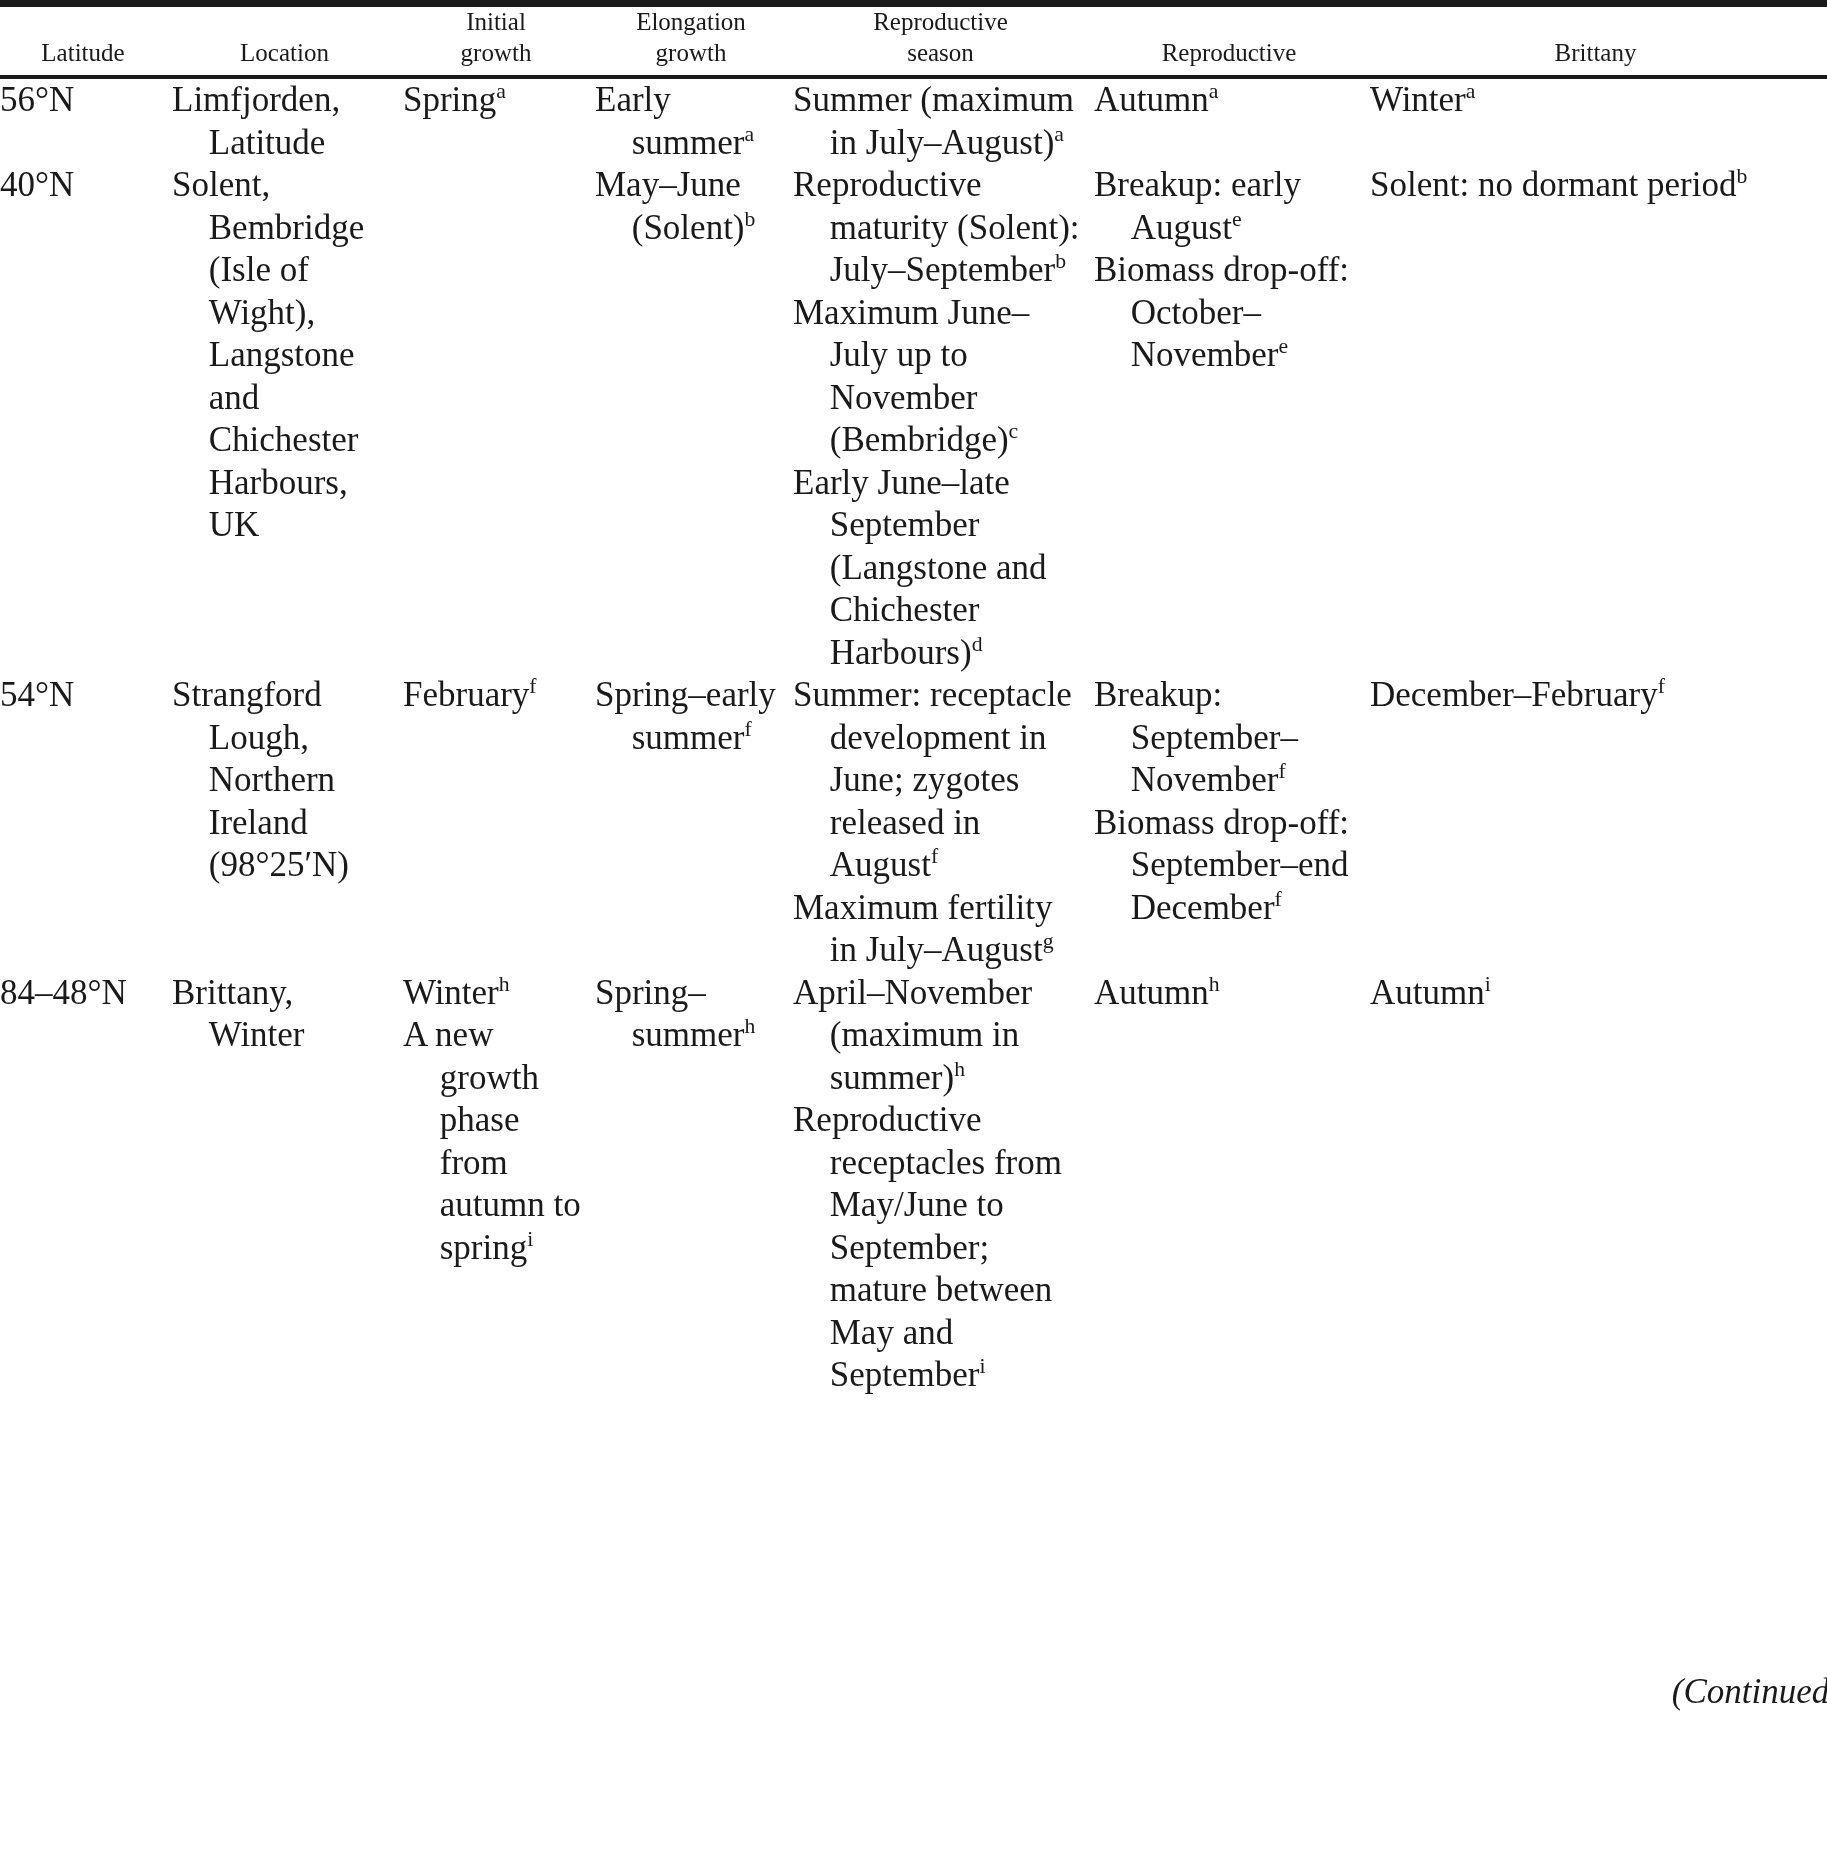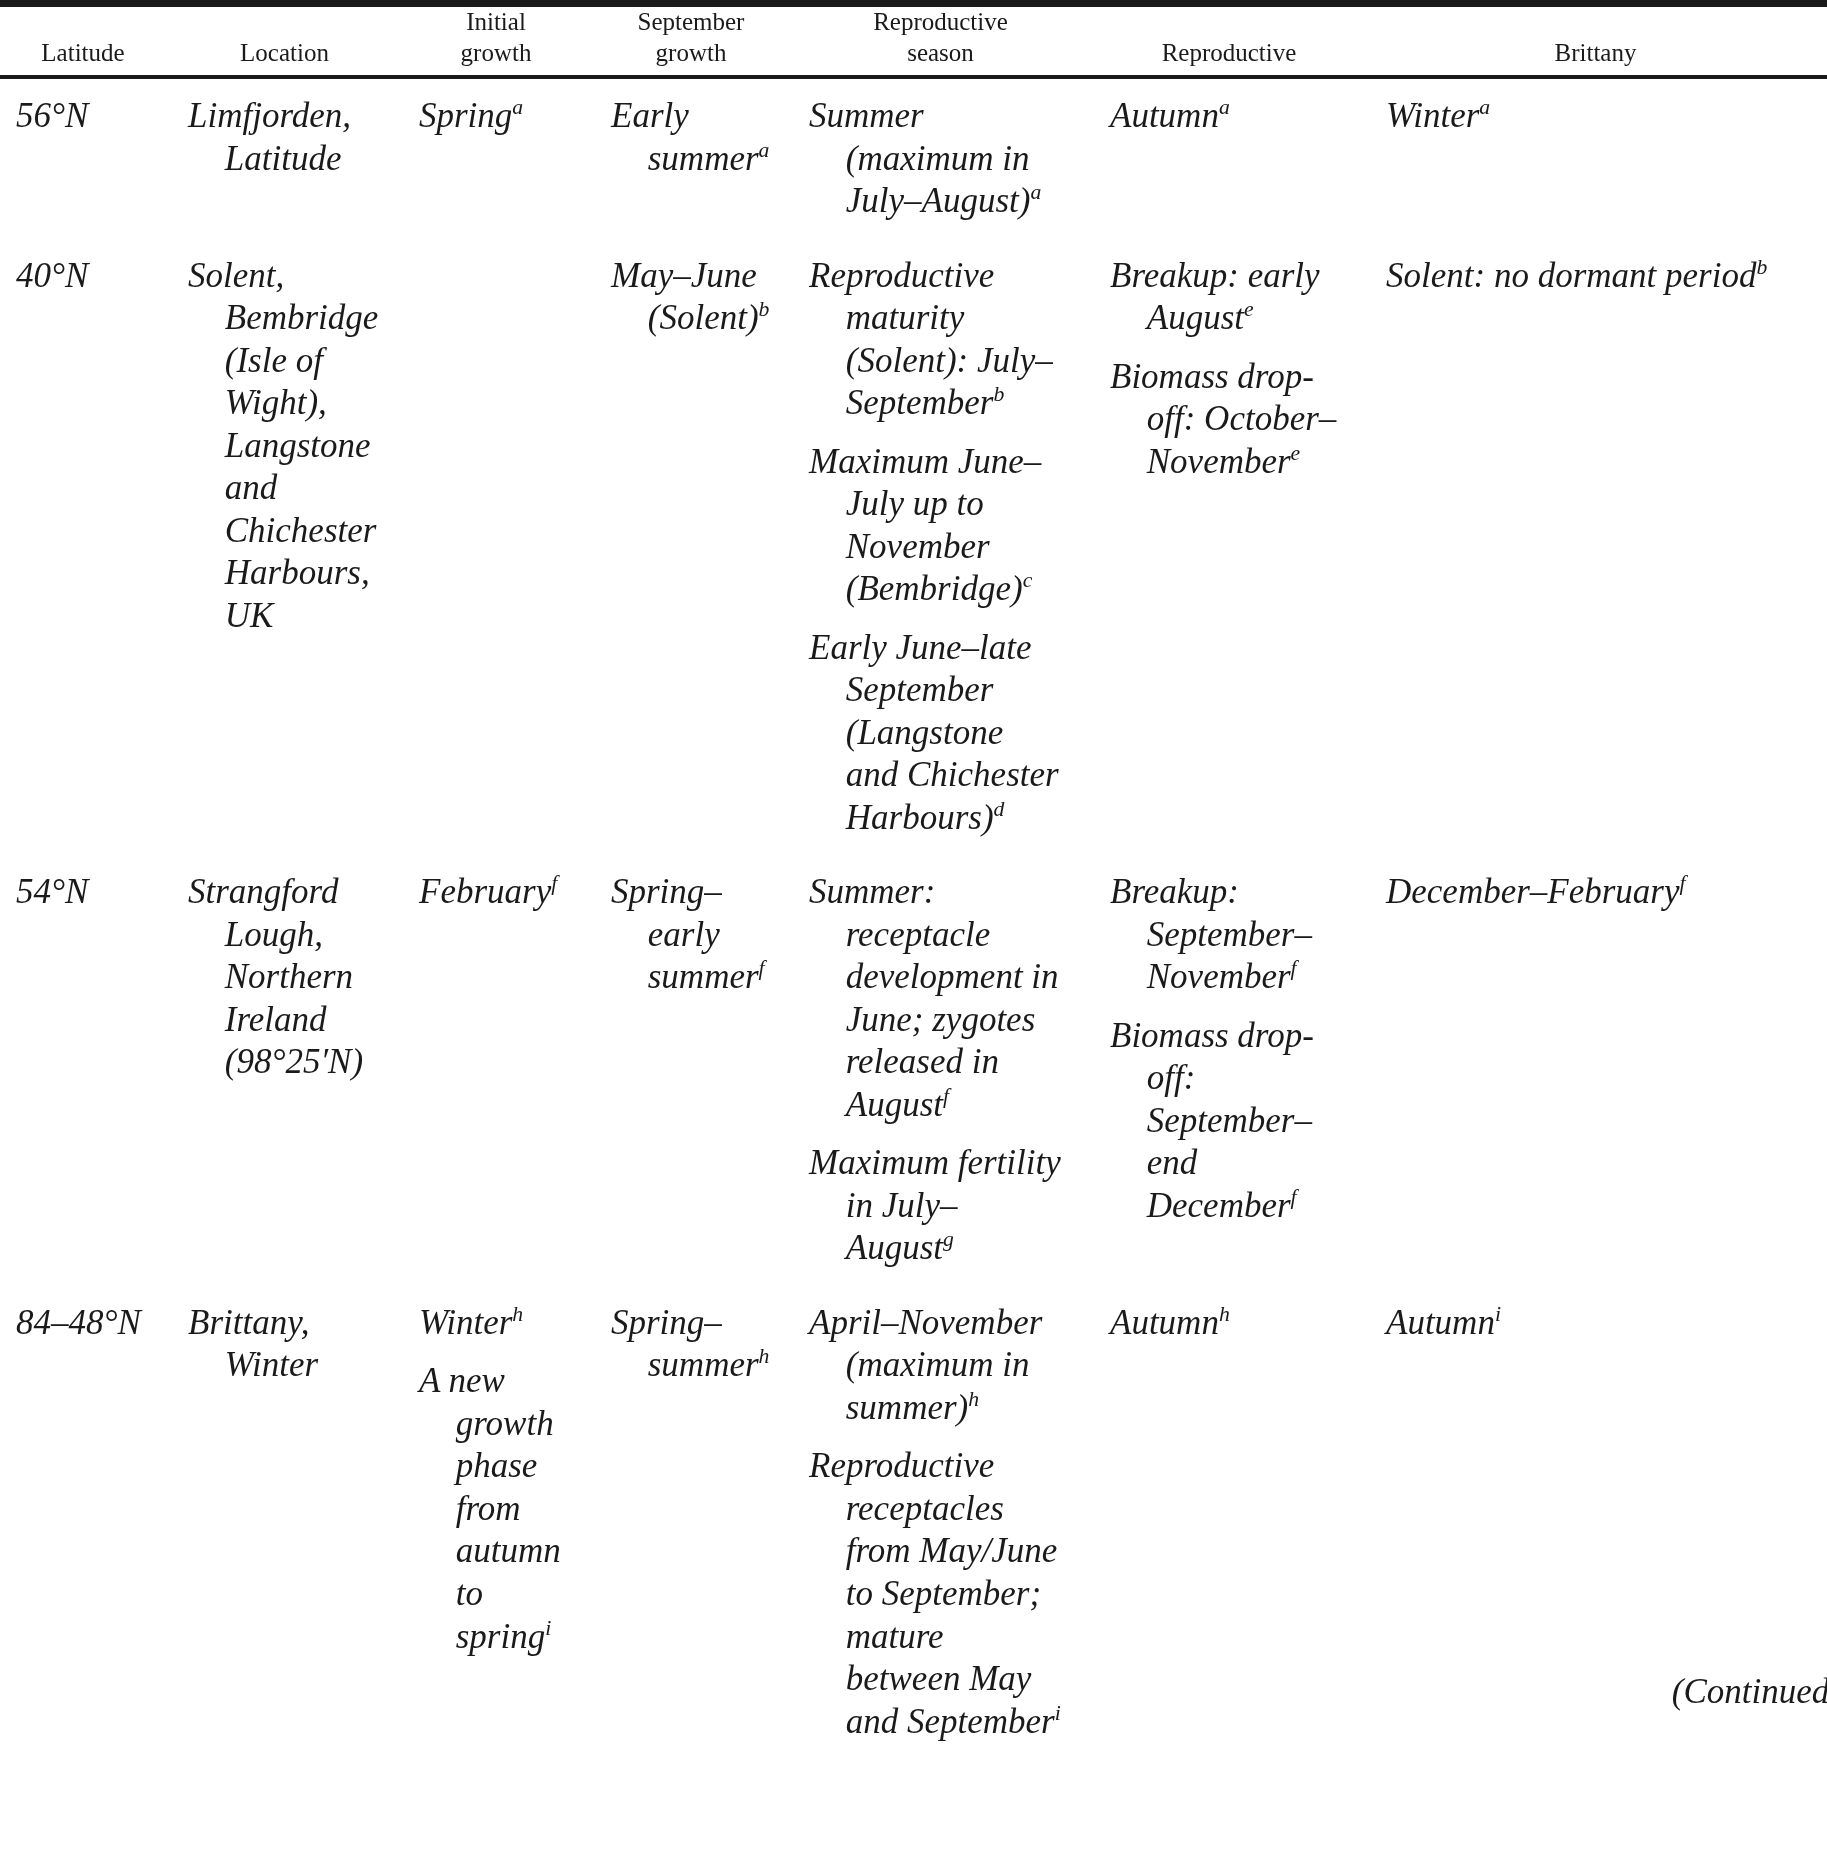--- a/index.html
+++ b/index.html
@@ -72,22 +72,21 @@
     vertical-align: top;
     padding: 0 14px 0 0;
     font-size: 35px;
     line-height: 1.215;
   }
 
   
   .hang {
     padding-left: 1.05em;
     text-indent: -1.05em;
-    margin: 16px;
-    font-style: italic;
+    margin: 0;
   }
   .hang + .hang { margin-top: 0; }
 
   td.cell-lat .hang { padding-left: 0; text-indent: 0; }
 
   sup {
     font-size: 0.62em;
     line-height: 0;
     vertical-align: super;
   }
@@ -139,21 +138,21 @@
           </span>
         </th>
         <th>
           <span class="hdr-inner">
             <span>Initial</span><br>
             <span>growth</span>
           </span>
         </th>
         <th>
           <span class="hdr-inner">
-            <span>September</span><br>
+            <span>Elongation</span><br>
             <span>growth</span>
           </span>
         </th>
         <th>
           <span class="hdr-inner">
             <span>Reproductive</span><br>
             <span>season</span>
           </span>
         </th>
         <th>

